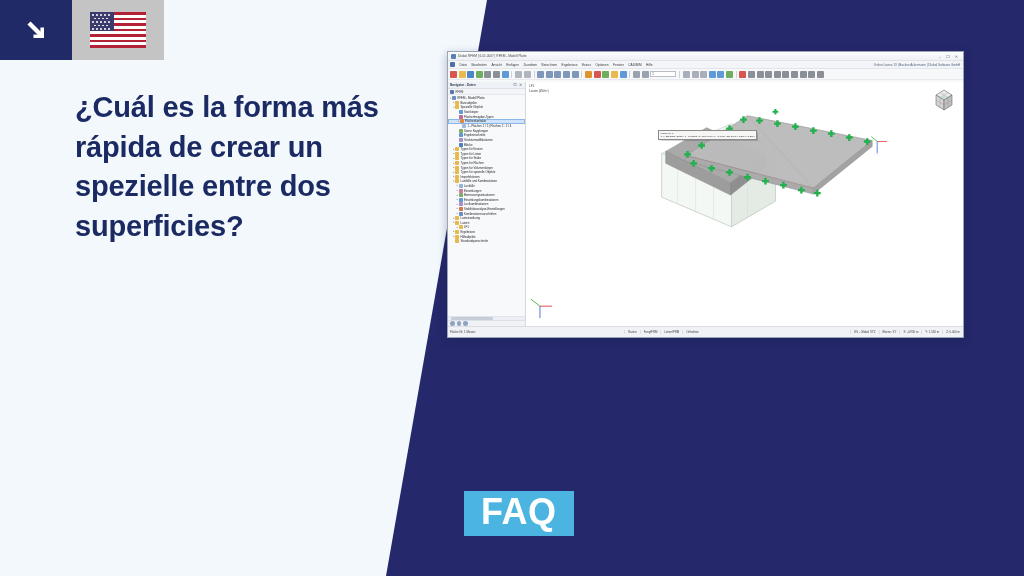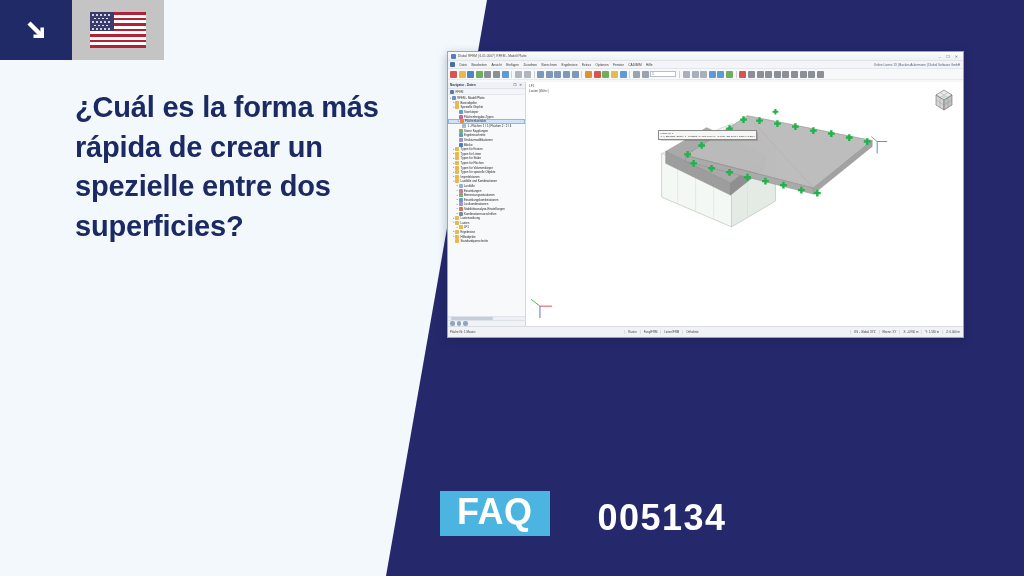--- a/index.html
+++ b/index.html
@@ -88,24 +88,23 @@
     color: #ffffff;
     font-size: 11px;
     font-weight: bold;
     letter-spacing: 0.1px;
     margin-top: 2px;
   }
 
   
   .faq-row {
     position: absolute;
-    left: 440px; top: 491px;
-    display: flex; align-items: flex-end;
+    left: 464px; top: 491px;
+    display: flex; align-items: flex-start;
     z-index: 6;
-    gap: 26px;
   }
   .faq-badge {
     background: #4bb4e0;
     color: #ffffff;
     font-size: 36px;
     font-weight: bold;
     padding: 3px 17px 6px 17px;
     line-height: 1;
     letter-spacing: 0.5px;
   }
@@ -376,21 +375,20 @@
         </div>
       </div>
     </div>
   </div>
 
   <div class="headline">¿Cuál es la forma más rápida de crear un spezielle entre dos superficies?</div>
 
 
   <div class="faq-row">
     <div class="faq-badge">FAQ</div>
-    <div class="faq-number">005134</div>
   </div>
 
   <div class="app-window">
 
     <div class="titlebar">
       <div class="tb-icon"></div>
       <div class="tb-text">Dlubal RFEM | 6.01.0007 | RFEM - Modell Platte</div>
       <div class="tb-btns">
         <span>–</span>
         <span>❐</span>

